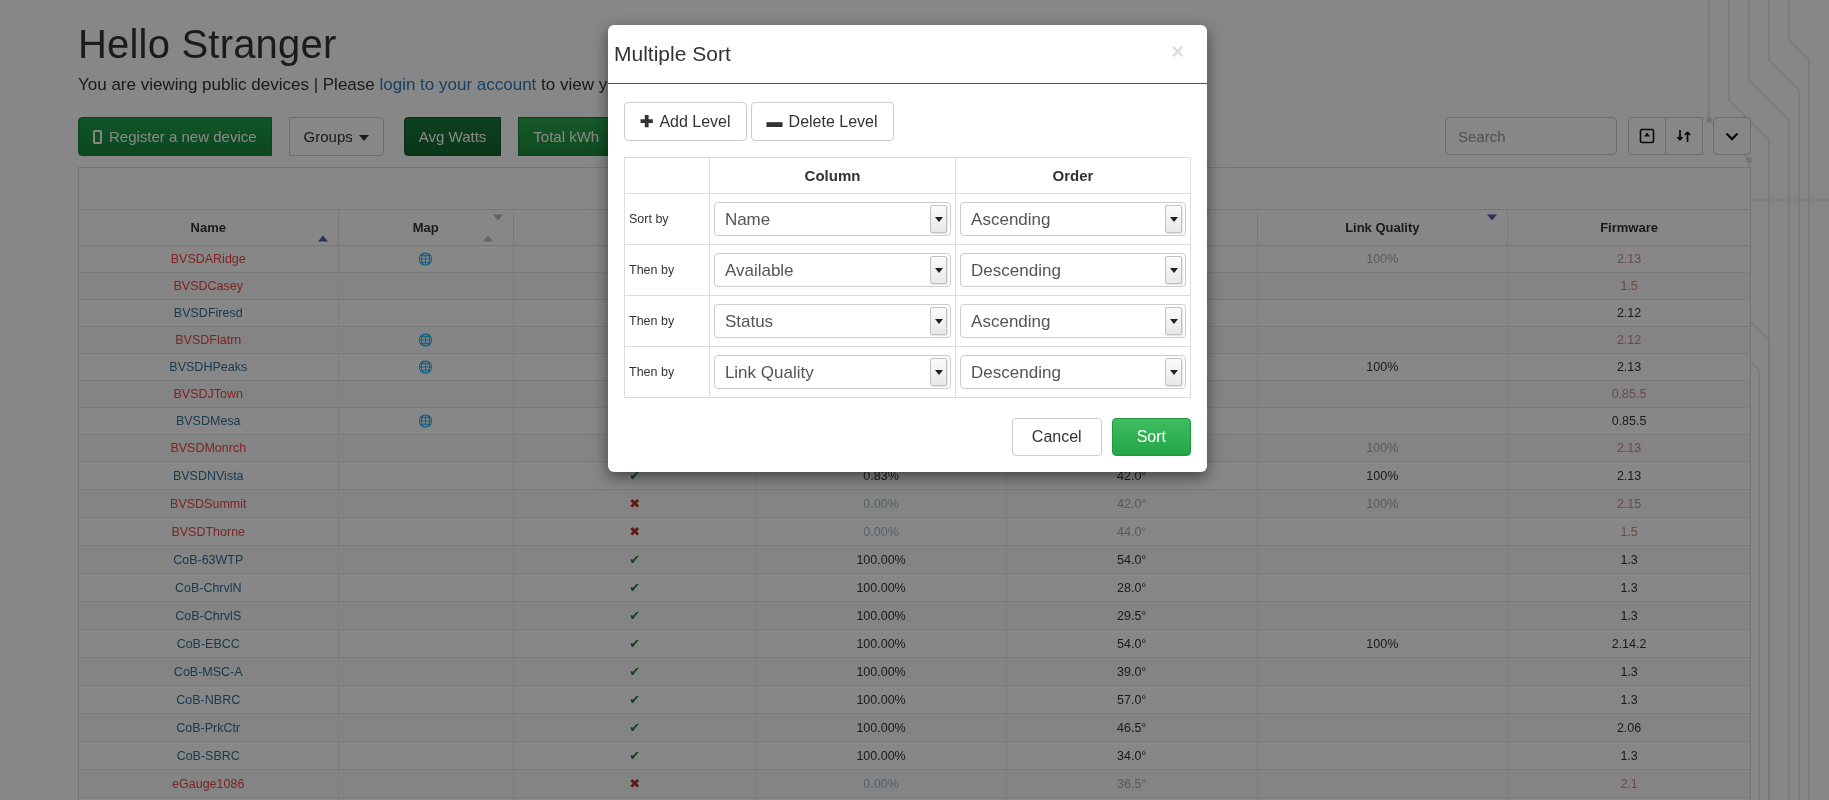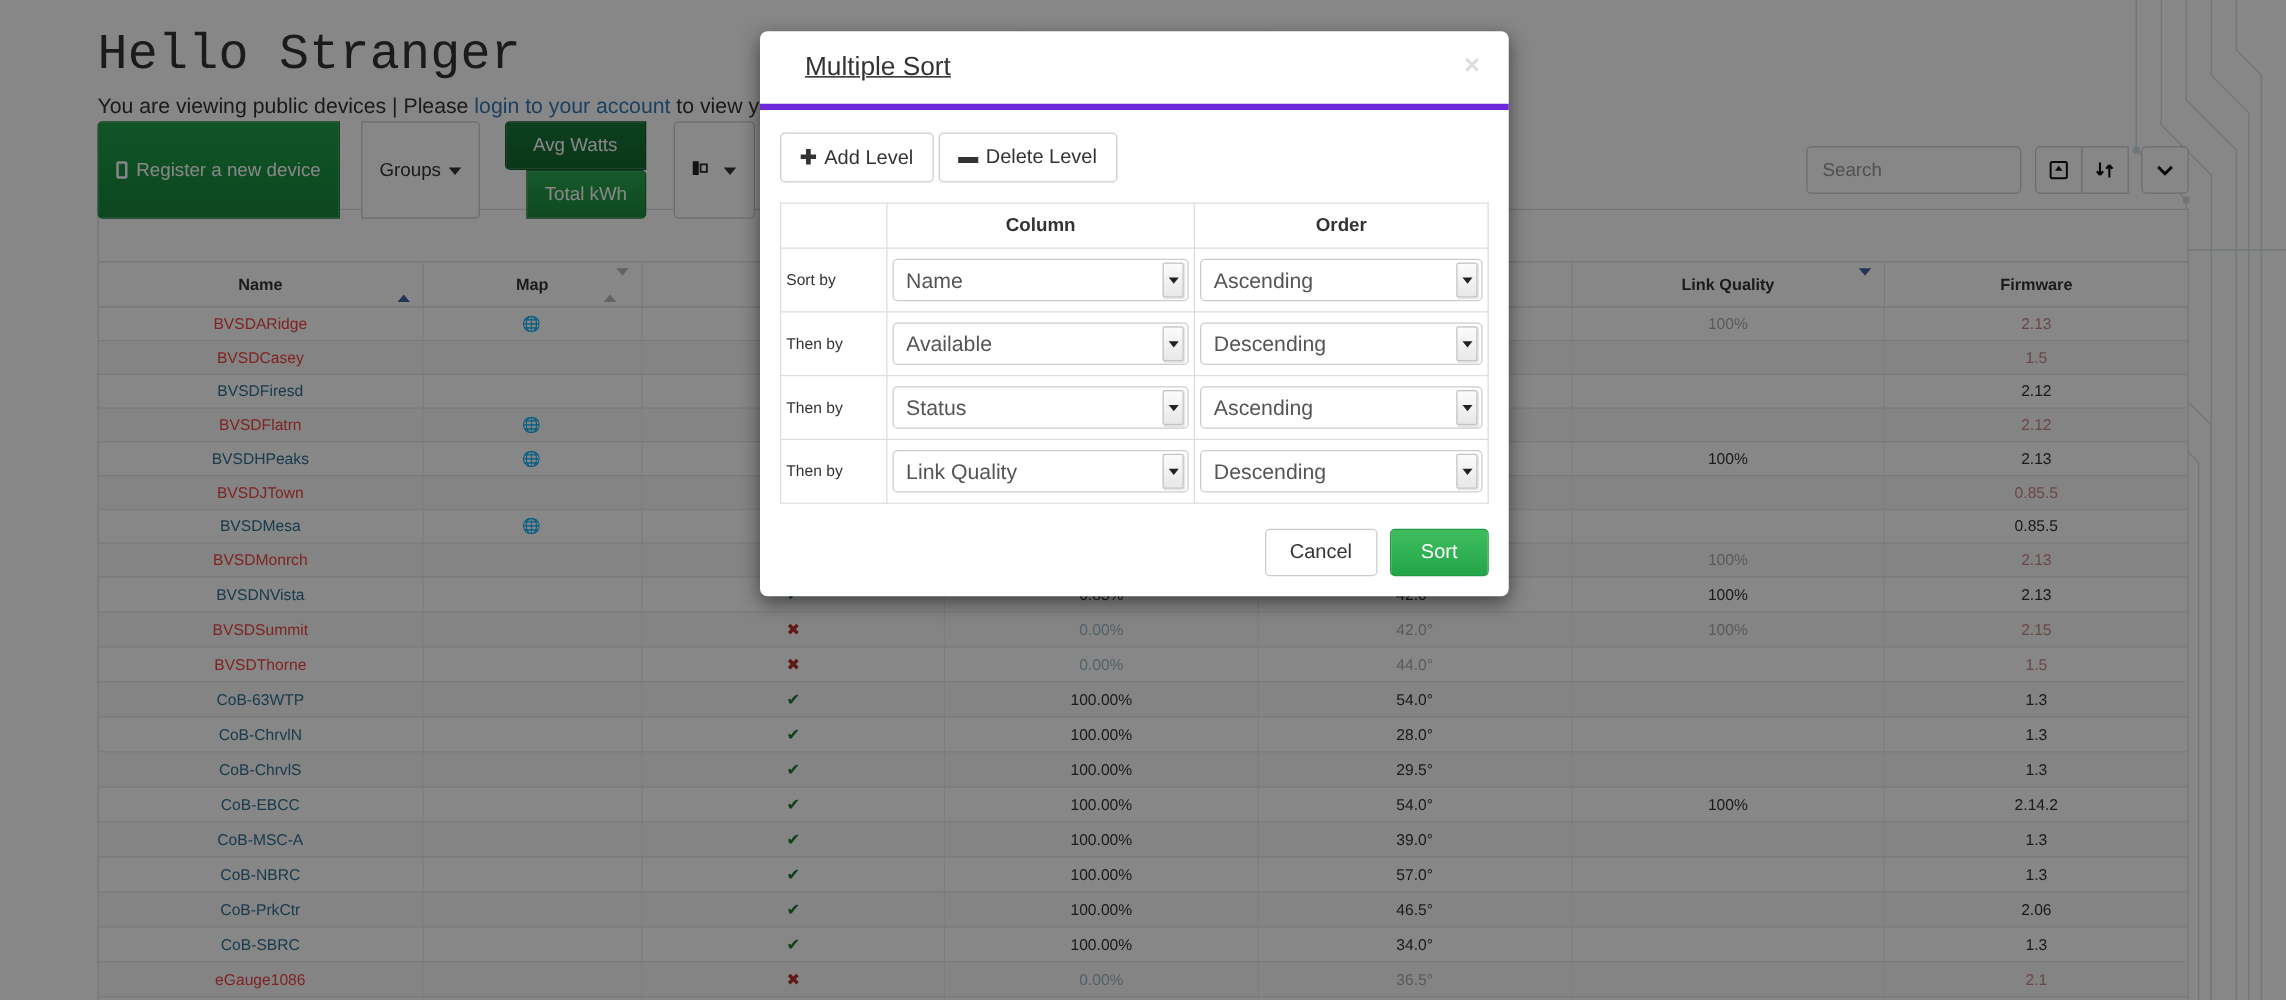--- a/index.html
+++ b/index.html
@@ -16,21 +16,20 @@
   #page-bg { position:absolute; inset:0; background:#fff; overflow:hidden; }
   #circuit { position:absolute; right:0; top:0; width:420px; height:800px; opacity:.55; }
 
   
   #page { position:absolute; inset:0; }
 
   .page-head { padding: 12px 78px 0 78px; }
   h1.title {
     font-size: 40px; font-weight: 400; color:#333; margin:10px 0 8px 0;
     letter-spacing:.2px;
-    font-family:Liberation Mono, monospace;
   }
   .subtitle { font-size:17px; color:#333; margin:0; }
   .subtitle a { color:#337ab7; text-decoration:none; }
 
   
   .toolbar {
     margin: 22px 78px 0 78px;
     display:flex; align-items:center; justify-content:space-between;
     height: 38px;
   }
@@ -124,21 +123,21 @@
   
   #overlay {
     position:absolute; inset:0; background:rgba(0,0,0,.47); z-index:50;
   }
   #modal {
     position:absolute; left:608px; top:25px; width:599px;
     background:#fff; border-radius:6px; z-index:60;
     box-shadow:0 5px 15px rgba(0,0,0,.5);
   }
   .modal-header {
-    padding:17px 36px; border-bottom:5px solid #6d28d9; position:relative;text-decoration:underline;
+    padding:17px 6px; border-bottom:1px solid #6d28d9; position:relative;
   }
   .modal-title { font-size:21px; font-weight:400; color:#333; }
   .modal-close {
     position:absolute; right:17px; top:15px; font-size:22px; line-height:1;
     color:#b4b4b4; background:none; border:none; cursor:pointer; font-weight:700;
     opacity:.45;
   }
   .modal-body { padding:18px 16px 6px 16px; }
   .level-btns { display:flex; gap:4px; margin-bottom:16px; }
   .btn-default {
@@ -226,21 +225,21 @@
     <div style="display:flex; ">
       <div class="btn-group grp">
         <button class="btn btn-success">
           <span class="phone-glyph"></span><span>Register a new device</span>
         </button>
         <button class="btn">
           <span>Groups</span><span class="caret"></span>
         </button>
       </div>
 
-      <div class="btn-group grp" style="margin-left:20px;flex-direction:column;">
+      <div class="btn-group grp" style="margin-left:20px;">
         <button class="btn btn-dark-green">Avg Watts</button>
         <button class="btn btn-success2">Total kWh</button>
       </div>
 
       <button class="btn" style="margin-left:22px;">
         <svg width="15" height="13" viewBox="0 0 15 13">
           <rect x="0" y="1" width="5" height="11" fill="#222"></rect>
           <rect x="6.5" y="3.5" width="5" height="6" fill="none" stroke="#222" stroke-width="1.4"></rect>
         </svg>
         <span class="caret"></span>

